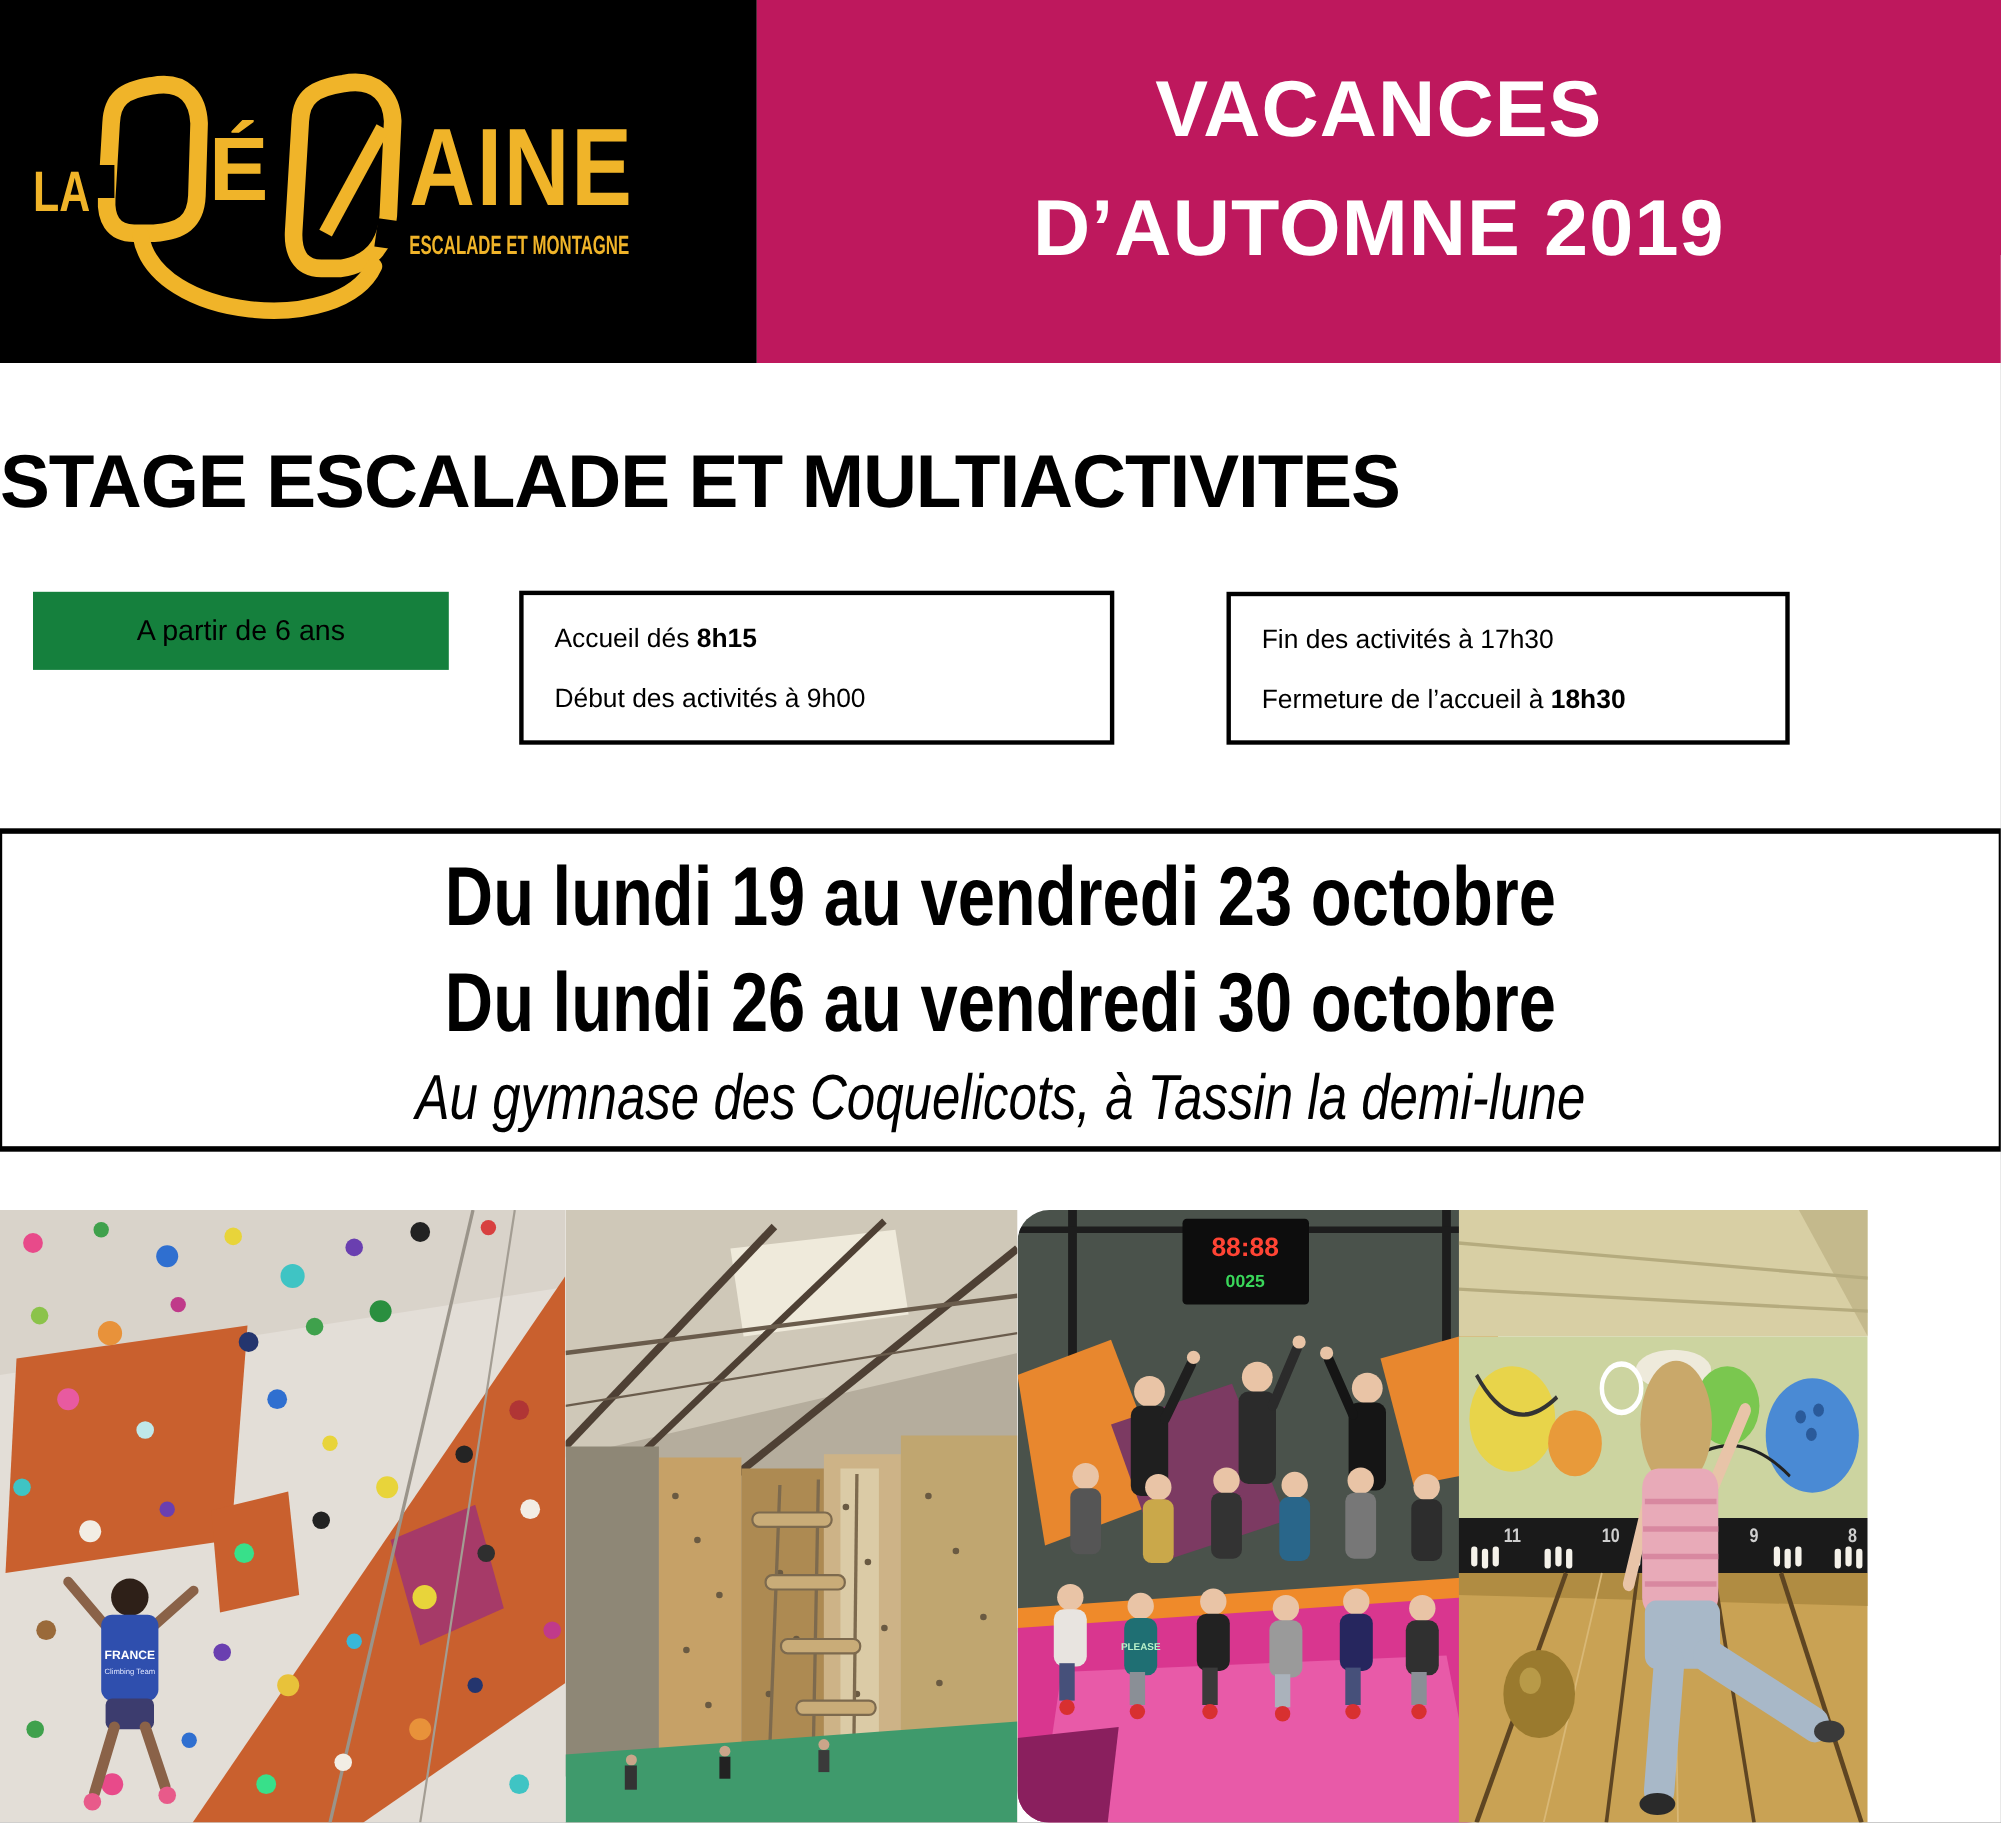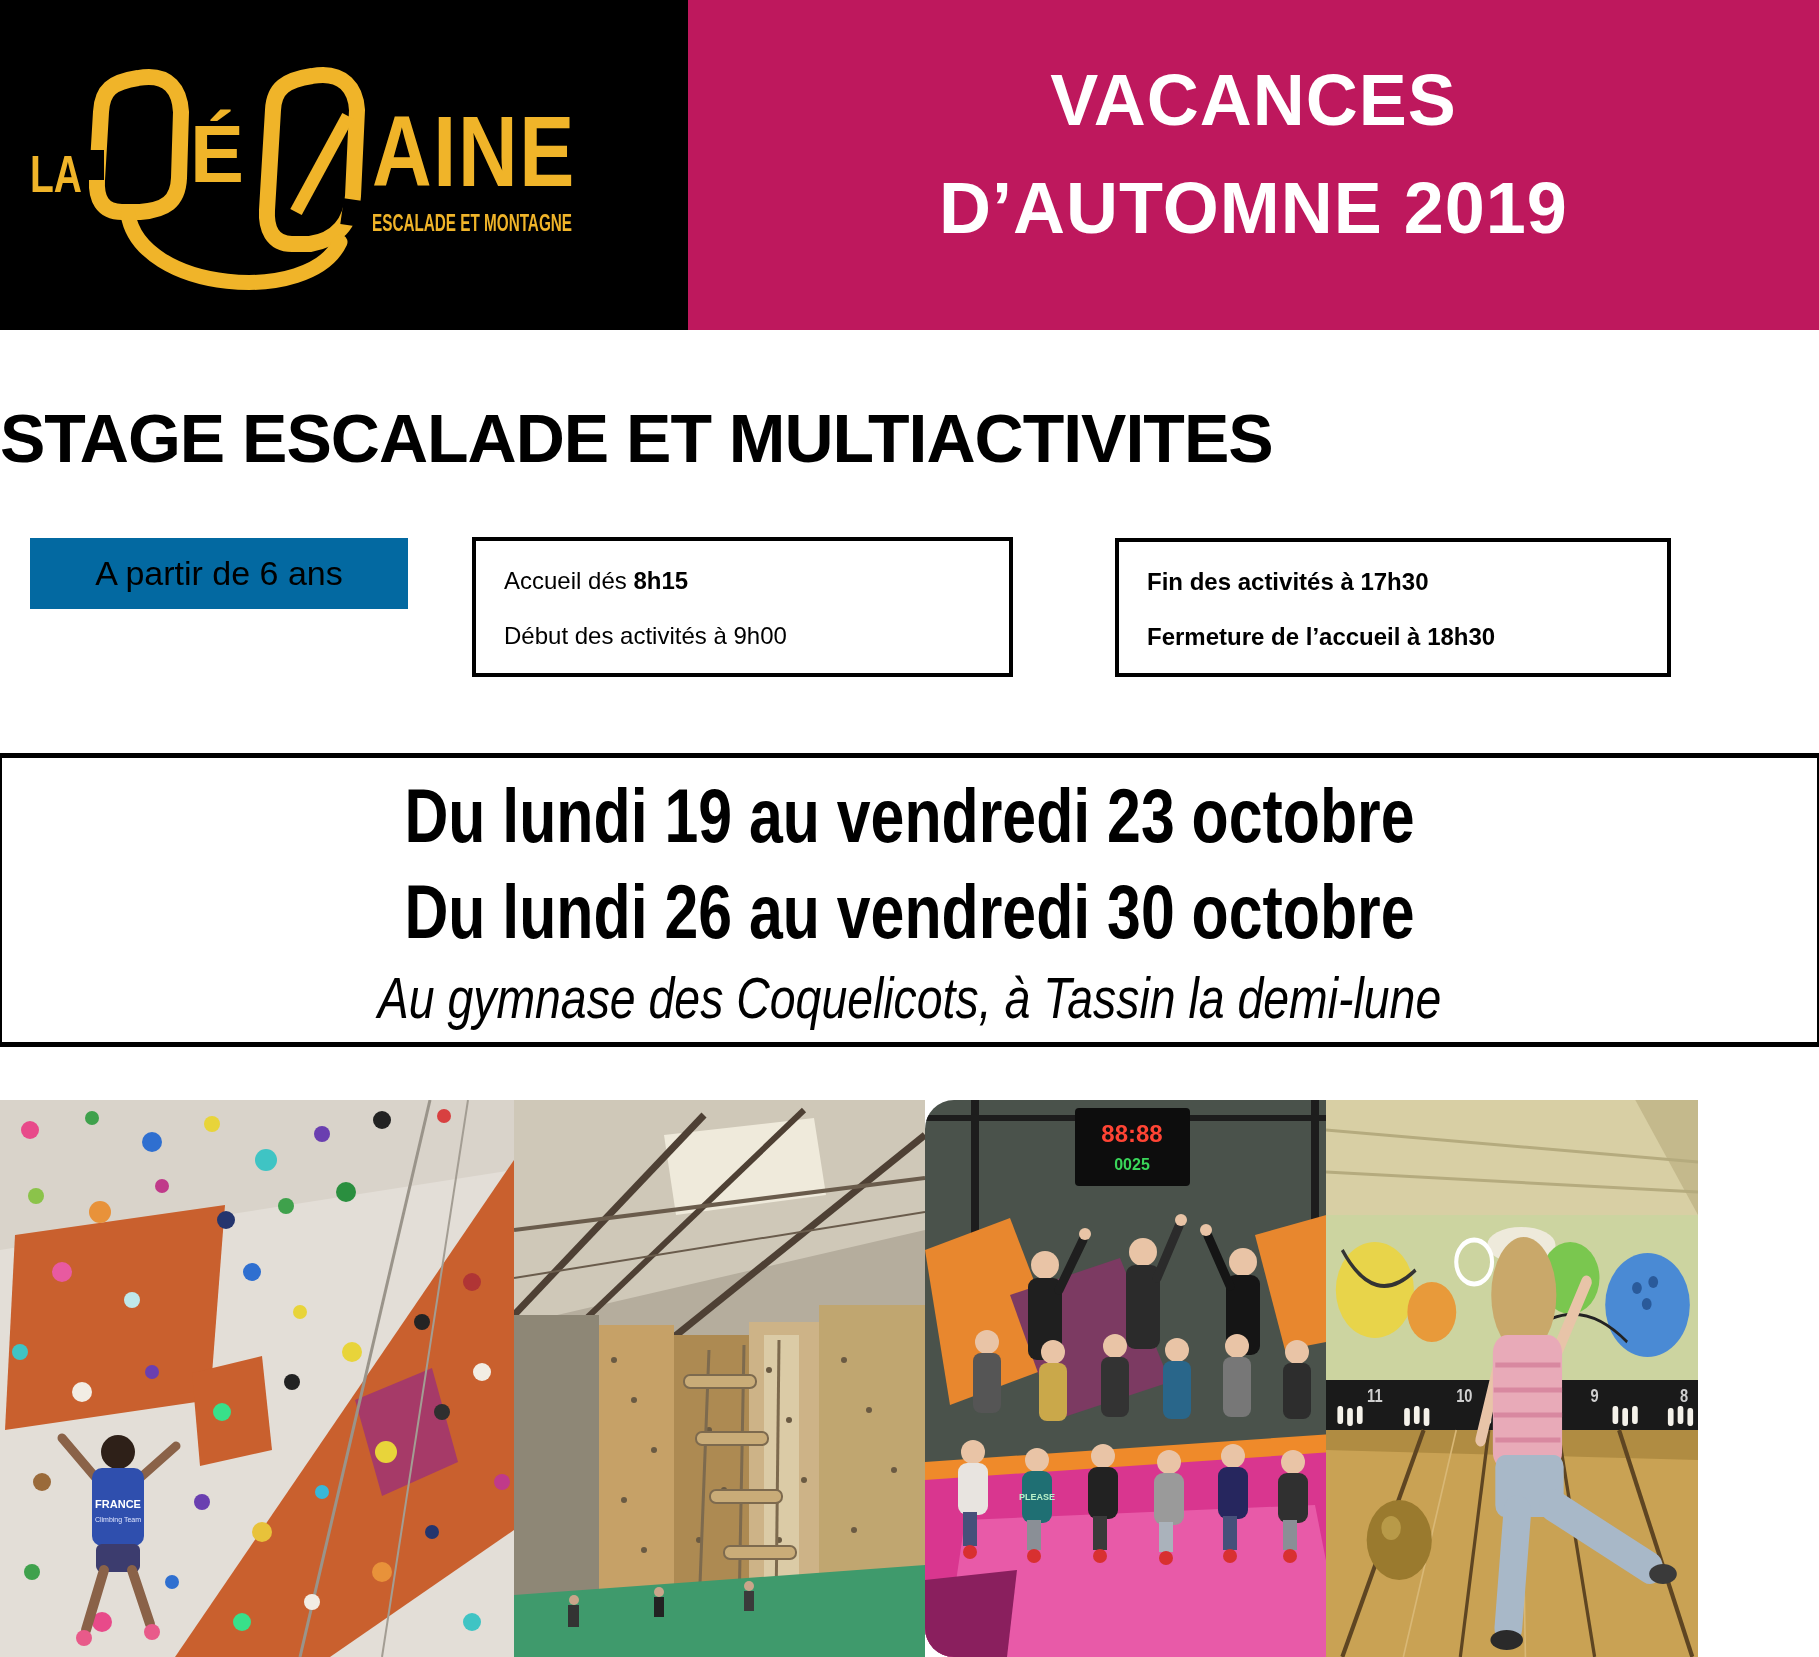--- a/index.html
+++ b/index.html
@@ -18,30 +18,30 @@
     padding-top:46px; box-sizing:border-box;
   }
   
   .page-title {
     position:absolute; top:402px; left:0; width:100%;
     font-size:68px; font-weight:bold; letter-spacing:-1px; line-height:72px;
   }
   
   .age-badge {
     position:absolute; left:30px; top:538px; width:378px; height:71px;
-    background:#0369a1; display:flex; align-items:center; justify-content:center;
-    font-size:34px;
+    background:#15803d; display:flex; align-items:center; justify-content:center;
+    font-size:26px;
   }
   .sched-box {
     position:absolute; background:#fff; border:4px solid #000; box-sizing:border-box;
     font-size:24px; line-height:55px; padding-top:12px;
   }
   .sched-box .ln { padding-left:28px; white-space:nowrap; }
   .sched-morning { left:472px; top:537px; width:541px; height:140px; }
-  .sched-evening { left:1115px; top:538px; width:556px; height:139px;font-weight:bold; }
+  .sched-evening { left:1115px; top:538px; width:512px; height:139px; }
   
   .dates-box {
     position:absolute; left:-3px; top:753px; width:1825px; height:294px;
     border:5px solid #000; box-sizing:border-box; background:#fff; text-align:center;
   }
   .date-line { font-size:76px; font-weight:bold; line-height:96px; transform:scaleX(0.80); white-space:nowrap; }
   .date-line.first { margin-top:10px; }
   .date-loc { font-size:58px; font-style:italic; line-height:76px; transform:scaleX(0.80); white-space:nowrap; }
   
   .photo { position:absolute; top:1100px; height:557px; overflow:hidden; }

